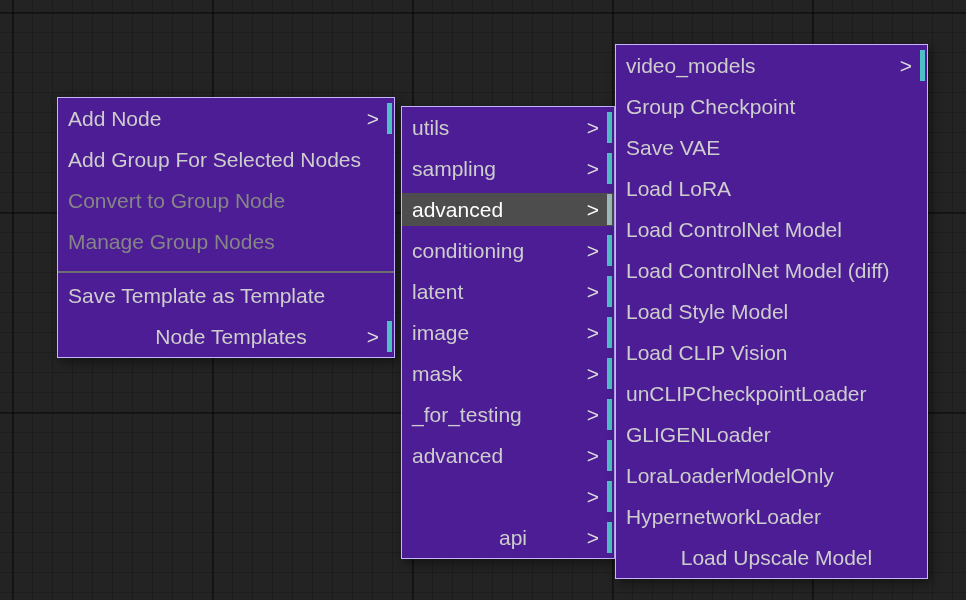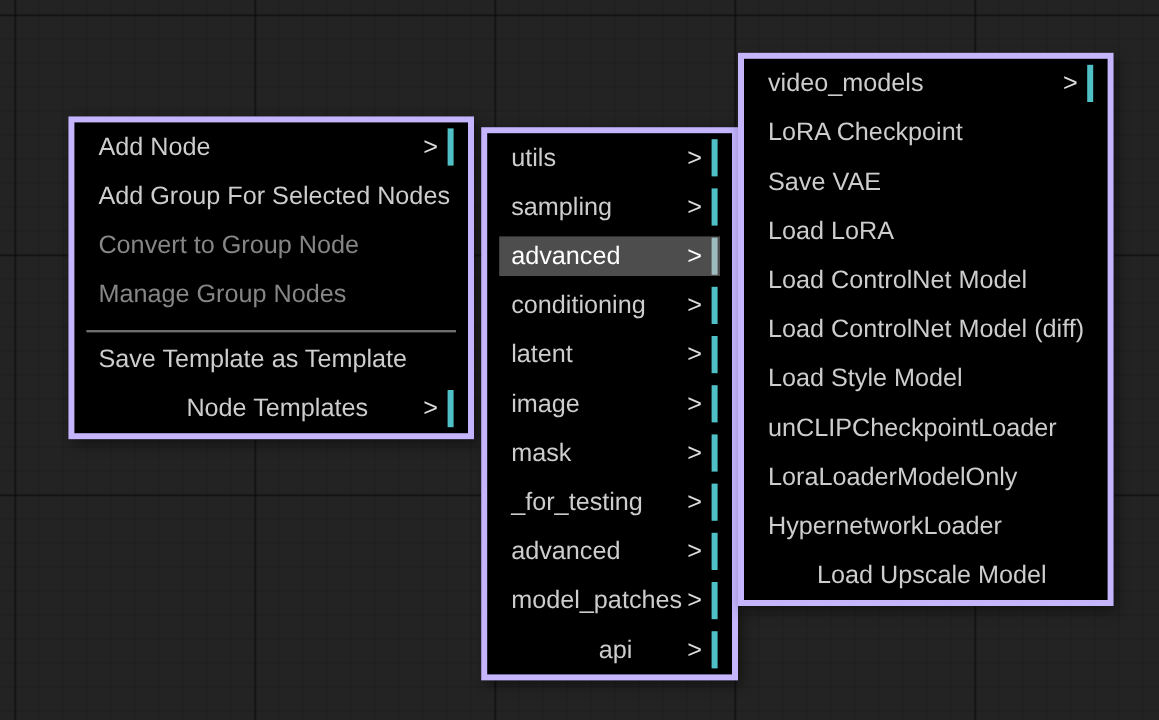--- a/index.html
+++ b/index.html
@@ -22,24 +22,24 @@
     background-image:
       linear-gradient(rgba(0,0,0,0.38) 0 2px, transparent 2px),
       linear-gradient(90deg, rgba(0,0,0,0.38) 0 2px, transparent 2px),
       linear-gradient(rgba(0,0,0,0.16) 0 1px, transparent 1px),
       linear-gradient(90deg, rgba(0,0,0,0.16) 0 1px, transparent 1px);
     background-size: 200px 200px, 200px 200px, 20px 20px, 20px 20px;
     background-position: 0 12px, 12px 0, 0 12px, 12px 0;
   }
   .ctx-menu {
     position: absolute;
-    background: #000000;
-    border: 5px solid #c4b5fd;
+    background: #4c1d95;
+    border: 1px solid #c4b5fd;
     box-shadow: 3px 4px 10px rgba(0,0,0,0.45);
-    padding: 4px 10px;
+    padding: 4px 0;
     box-sizing: border-box;
   }
   .entry {
     position: relative;
     height: 33px;
     line-height: 33px;
     margin-bottom: 8px;
     padding-left: 10px;
     font-size: 21px;
     color: #cdcdcd;
@@ -89,29 +89,31 @@
     <div class="ctx-menu" style="left: 401px; top: 106px; width: 214px;">
       <div class="entry"><span>utils</span><span class="arrow">&gt;</span><span class="bar"></span></div>
       <div class="entry"><span>sampling</span><span class="arrow">&gt;</span><span class="bar"></span></div>
       <div class="entry highlighted"><span>advanced</span><span class="arrow">&gt;</span><span class="bar"></span></div>
       <div class="entry"><span>conditioning</span><span class="arrow">&gt;</span><span class="bar"></span></div>
       <div class="entry"><span>latent</span><span class="arrow">&gt;</span><span class="bar"></span></div>
       <div class="entry"><span>image</span><span class="arrow">&gt;</span><span class="bar"></span></div>
       <div class="entry"><span>mask</span><span class="arrow">&gt;</span><span class="bar"></span></div>
       <div class="entry"><span>_for_testing</span><span class="arrow">&gt;</span><span class="bar"></span></div>
       <div class="entry"><span>advanced</span><span class="arrow">&gt;</span><span class="bar"></span></div>
-      <div class="entry"><span>model_patches</span><span class="arrow">&gt;</span><span class="bar"></span></div>
+      <div class="entry"><span class="arrow">&gt;</span><span class="bar"></span></div>
       <div class="entry"><span>api</span><span class="arrow">&gt;</span><span class="bar"></span></div>
     </div>
     <div class="ctx-menu" style="left: 615px; top: 44px; width: 313px;">
       <div class="entry"><span>video_models</span><span class="arrow">&gt;</span><span class="bar"></span></div>
-      <div class="entry"><span>LoRA Checkpoint</span></div>
+      <div class="entry"><span>Group Checkpoint</span></div>
       <div class="entry"><span>Save VAE</span></div>
       <div class="entry"><span>Load LoRA</span></div>
       <div class="entry"><span>Load ControlNet Model</span></div>
       <div class="entry"><span>Load ControlNet Model (diff)</span></div>
       <div class="entry"><span>Load Style Model</span></div>
+      <div class="entry"><span>Load CLIP Vision</span></div>
       <div class="entry"><span>unCLIPCheckpointLoader</span></div>
+      <div class="entry"><span>GLIGENLoader</span></div>
       <div class="entry"><span>LoraLoaderModelOnly</span></div>
       <div class="entry"><span>HypernetworkLoader</span></div>
       <div class="entry"><span>Load Upscale Model</span></div>
     </div>
   </div>
 
 </body></html>

